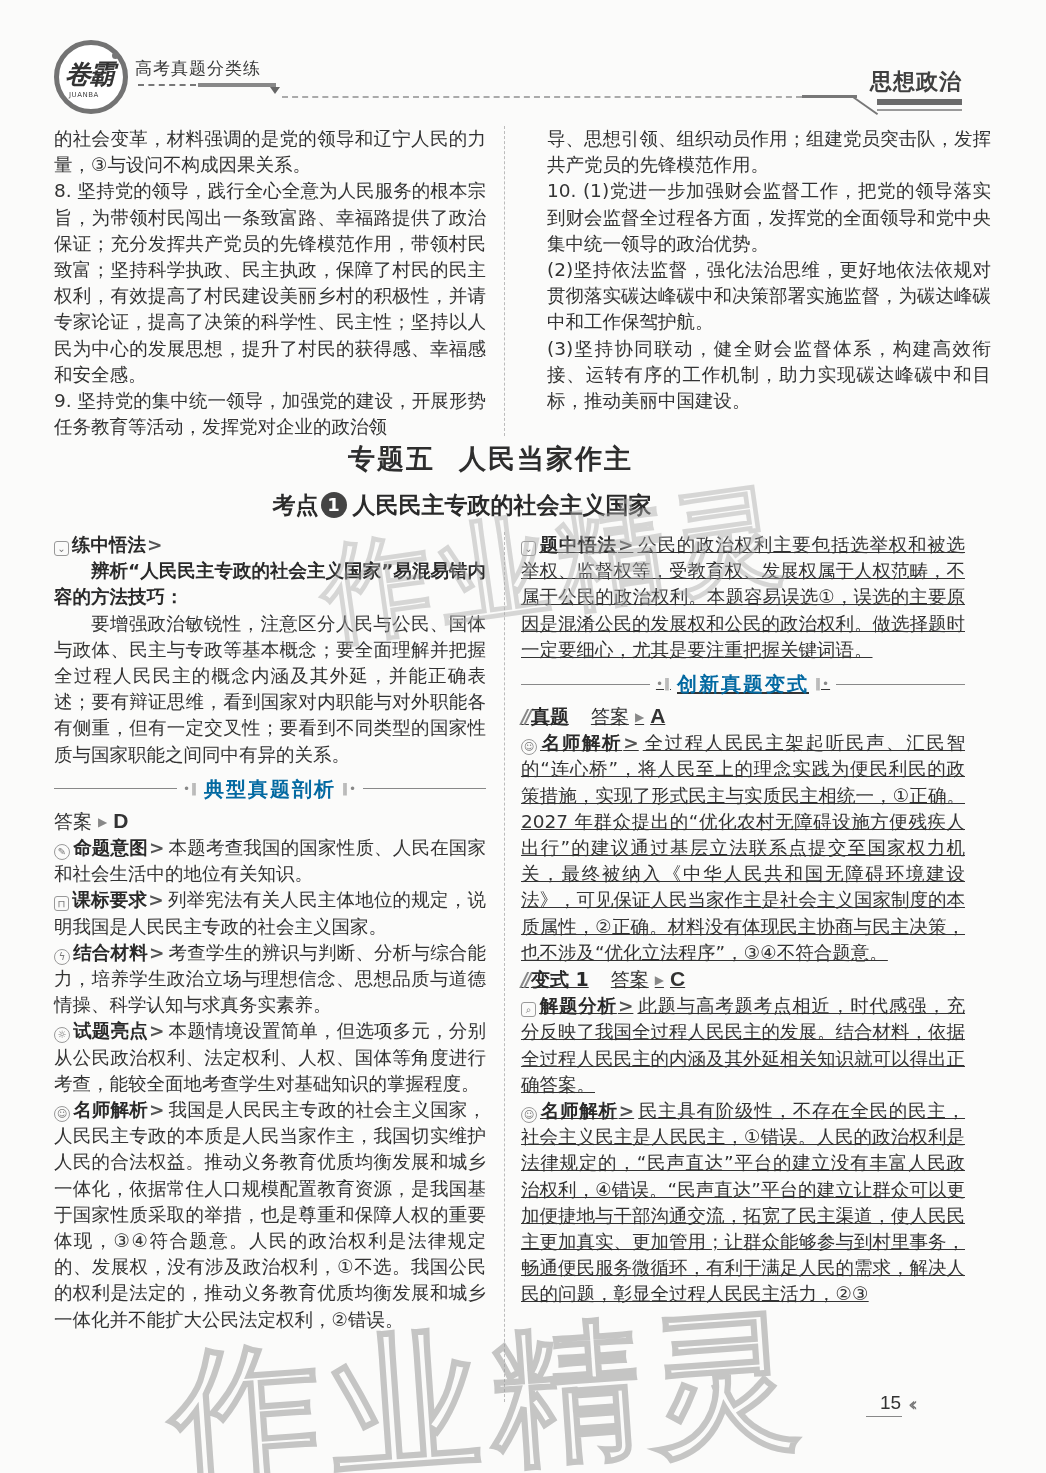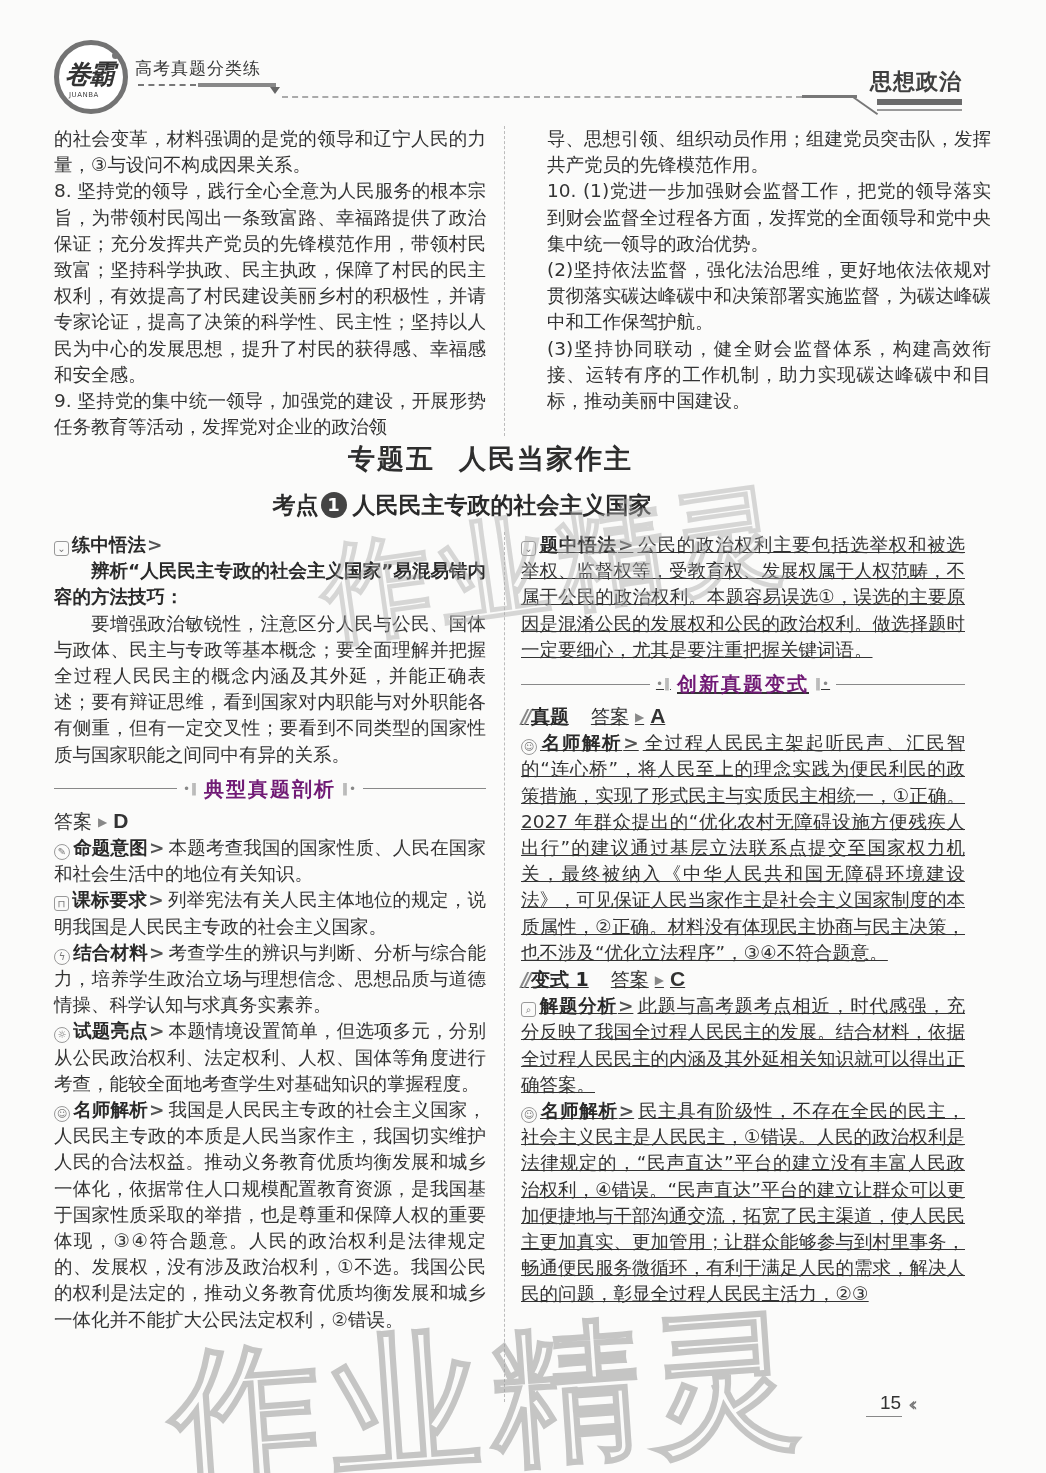--- a/index.html
+++ b/index.html
@@ -42,21 +42,21 @@
   .tag { font-weight: bold; color: #2a2a2a; }
   .tag .arr { font-weight: bold; color: #555; margin: 0 4px 0 1px; }
   .icon-box { display: inline-block; width: 15px; height: 15px; border: 1px solid #999; border-radius: 3px; vertical-align: -1px; margin-right: 3px; font-size: 10px; line-height: 13px; text-align: center; color: #777; }
   .icon-circ { display: inline-block; width: 16px; height: 16px; border: 1px solid #999; border-radius: 50%; vertical-align: -1px; margin-right: 3px; font-size: 10px; line-height: 14px; text-align: center; color: #777; }
   .bold-para { font-weight: bold; color: #2a2a2a; }
   .indent { text-indent: 2em; }
 
   .banner { display: flex; align-items: center; justify-content: center; height: 34px; margin: 4px 0 2px; }
   .banner .line { flex: 1; border-top: 1.5px solid #888; }
   .banner .dots { color: #888; font-size: 12px; margin: 0 6px; letter-spacing: 1px; }
-  .banner .txt { font-weight: bold; font-size: 20px; color: #701a75; letter-spacing: 2px; }
+  .banner .txt { font-weight: bold; font-size: 20px; color: #0369a1; letter-spacing: 2px; }
 
   .answer-line { font-size: 19px; }
   .answer-line .letter { font-weight: bold; font-size: 21px; font-family: "Liberation Sans", sans-serif; }
   .answer-line .tri { color: #888; font-size: 12px; margin: 0 6px; vertical-align: 2px; }
   .slash { font-weight: bold; color: #888; font-style: italic; margin-right: 2px; letter-spacing: -3px; }
   .qlabel { font-weight: bold; color: #2a2a2a; margin-right: 22px; }
 
   .page-num { position: absolute; left: 880px; top: 1392px; font-size: 19px; font-family: "Liberation Sans", sans-serif; color: #333; }
   .page-num-line { position: absolute; left: 866px; top: 1416px; width: 36px; border-top: 1px solid #888; }
   .page-chev { position: absolute; left: 908px; top: 1392px; font-size: 20px; color: #777; letter-spacing: -6px; }

